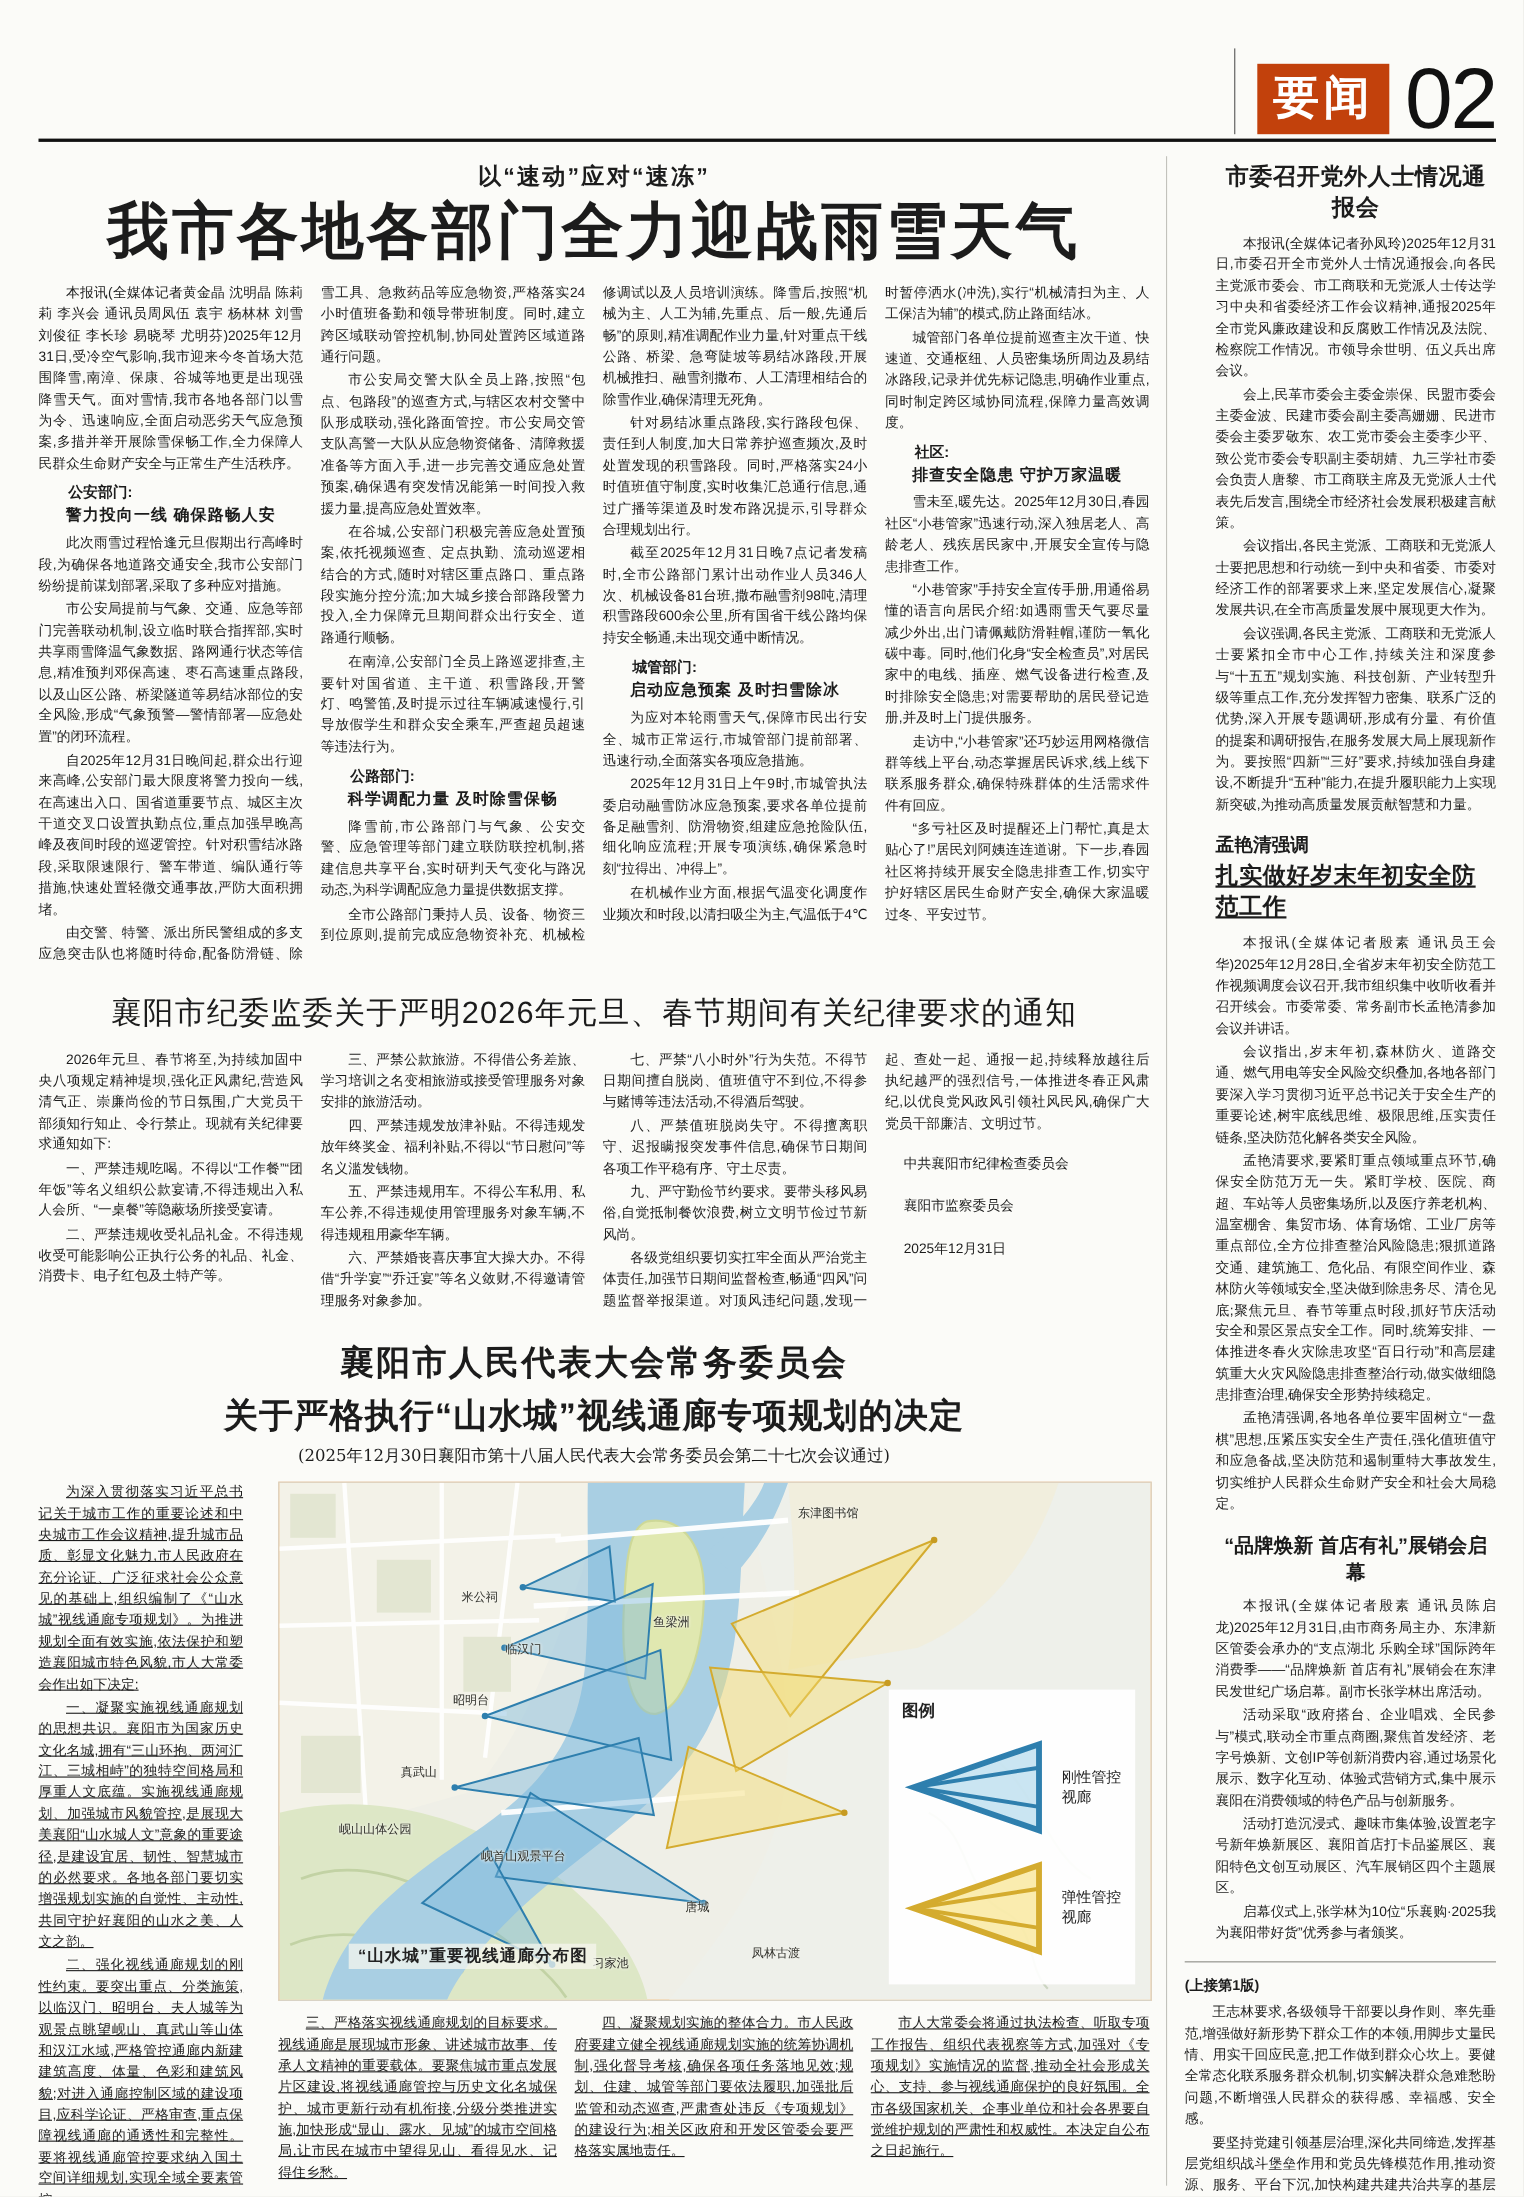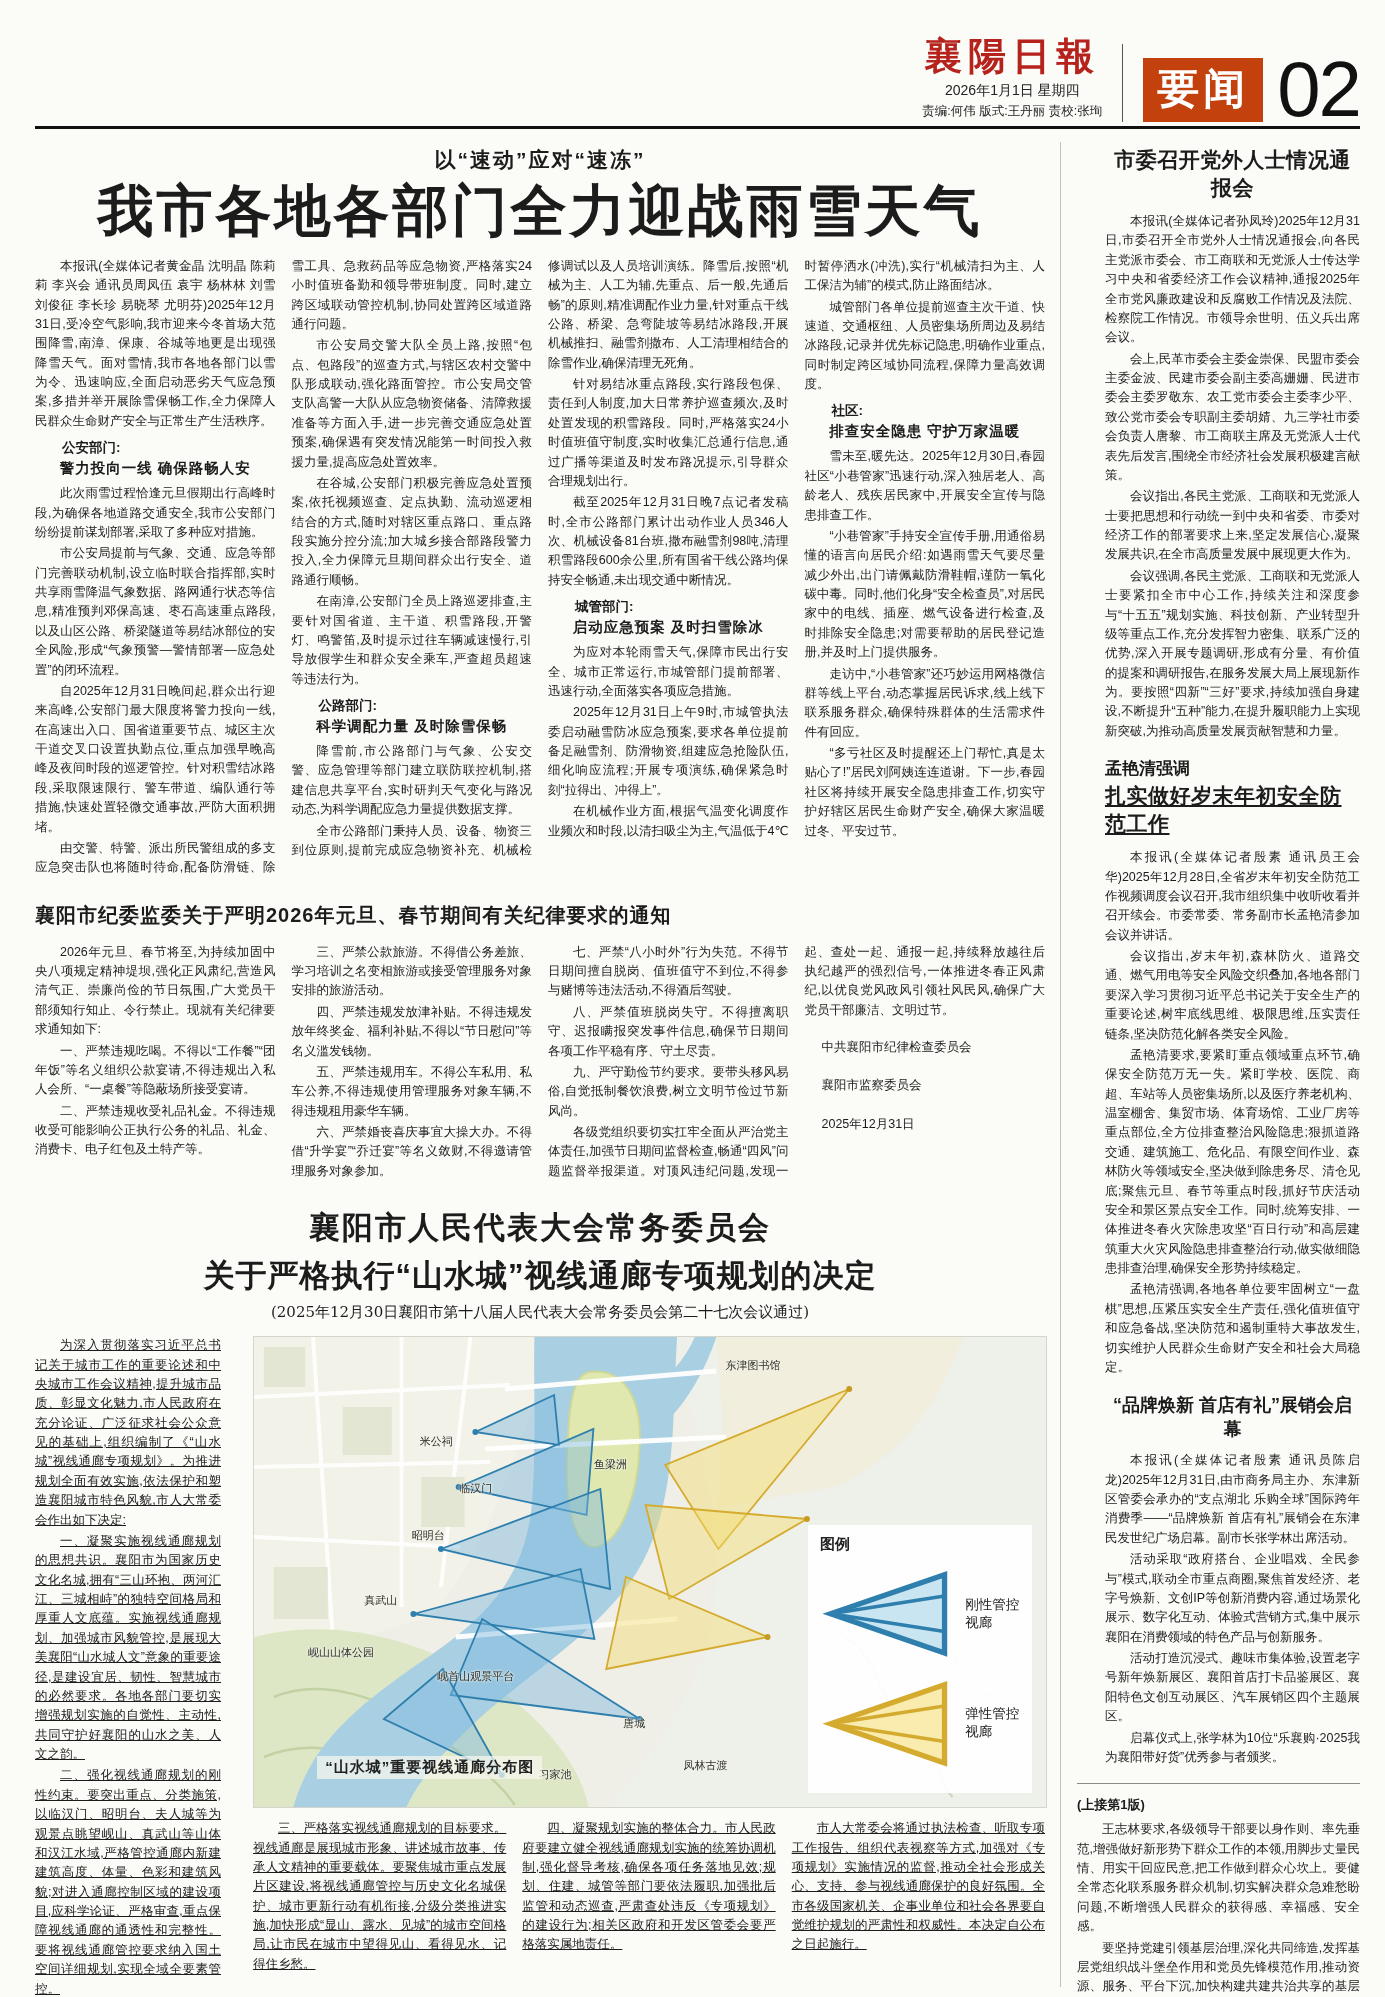--- a/index.html
+++ b/index.html
@@ -25,21 +25,21 @@
   .dept{font-size:13.5px;font-weight:bold;text-indent:2em;margin:8px 0 0;}
   .subhead{font-size:14.5px;font-weight:bold;text-align:center;margin:2px 0 6px;letter-spacing:1px;}
   .sig-line{font-size:12.5px;line-height:1.7;text-align:left;margin:17px;padding-right:1.5em;}
   
   .kicker{text-align:center;font-size:21px;font-weight:bold;letter-spacing:2px;margin:4px 0 8px;}
   .headline{text-align:center;font-size:56px;font-weight:900;letter-spacing:3px;line-height:1.05;margin:0 0 16px;
             font-family:"DejaVu Sans","Liberation Sans",sans-serif;}
   .main-body{column-count:4;column-gap:16px;}
   
   .notice{margin-top:24px;}
-  .notice-title{font-size:20px;font-weight:bold;letter-spacing:1px;margin:0 0 14px;}
+  .notice-title{text-align:center;font-size:28px;font-weight:normal;letter-spacing:1px;margin:0 0 14px;}
   .notice-body{column-count:4;column-gap:16px;}
   
   .decision{margin-top:26px;}
   .dec-t1{text-align:center;font-size:31px;font-weight:bold;letter-spacing:2px;margin:0;}
   .dec-t2{text-align:center;font-size:31px;font-weight:bold;letter-spacing:1px;margin:6px 0 6px;}
   .dec-sub{text-align:center;font-size:15px;font-family:"DejaVu Serif","Liberation Serif",serif;margin:0 0 14px;}
   .dec-row{display:flex;gap:32px;text-decoration:underline;}
   .dec-leftcol{width:186px;flex:0 0 auto;}
   .dec-right{flex:1;}
   .mapbox{position:relative;width:100%;height:470px;border:1px solid #d5d5cc;background:#fdba74;}
@@ -61,25 +61,20 @@
   .sb-title3{text-align:center;font-size:18px;font-weight:bold;margin:4px 0 10px;}
   .sb-hr{border:none;border-top:1px solid #8a8a84;margin:12px 0;}
   .cont-tag{font-size:13px;font-weight:bold;margin:0 0 6px;}
 </style>
 </head>
 <body>
 
 <div class="page">
 
   <div class="hdr">
-    <div class="hdr-left">
-      <div class="masthead">襄陽日報</div>
-      <div class="hdr-date">2026年1月1日  星期四</div>
-      <div class="hdr-credits">责编:何伟  版式:王丹丽  责校:张珣</div>
-    </div>
     <div class="hdr-sep"></div>
     <div class="sect-badge">要闻</div>
     <div class="page-num">02</div>
   </div>
   <div class="hdr-rule"></div>
   <div class="vrule"></div>
 
   <div class="leftzone">
 
     <section>

